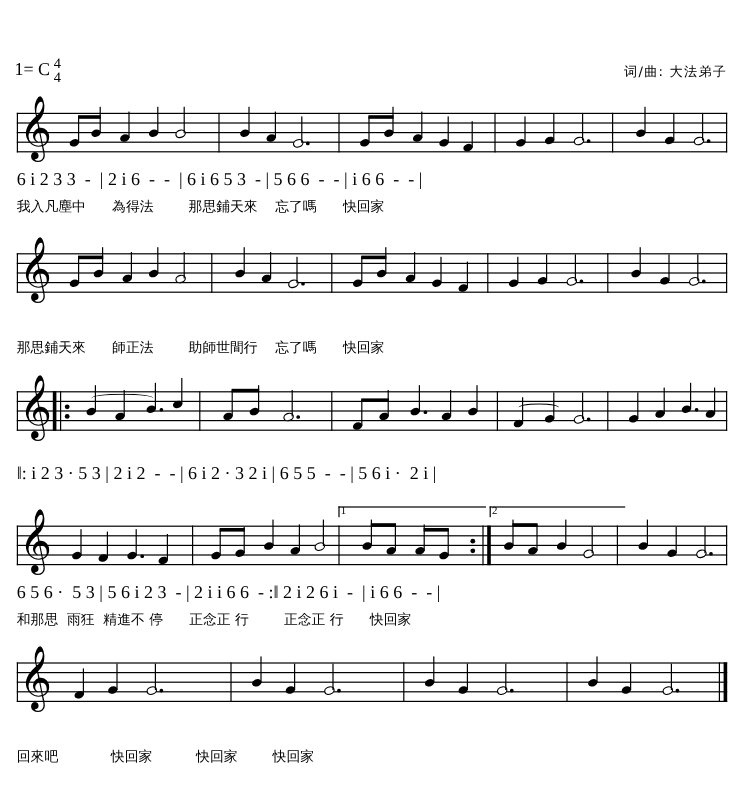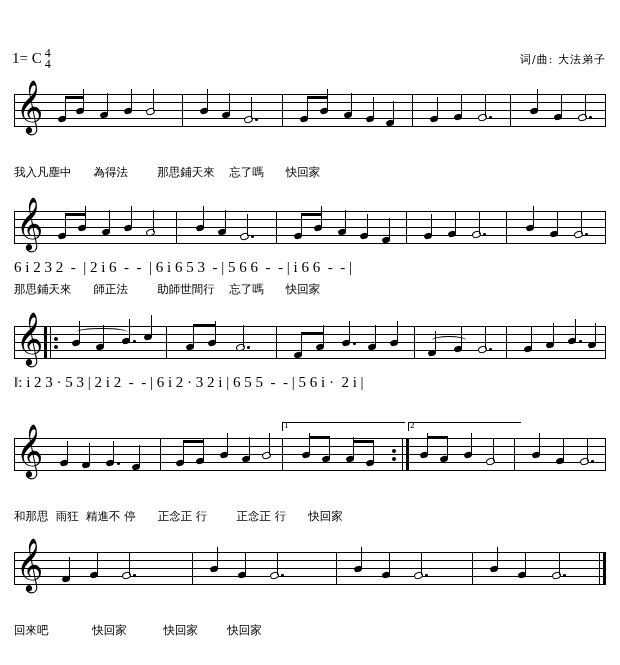--- a/index.html
+++ b/index.html
@@ -168,20 +168,21 @@
 
       <div class="nh" style="left:516px;top:20px;"></div>
         <div class="stem" style="left:523px;top:1px;"></div>
       <div class="nh" style="left:540px;top:26px;"></div>
         <div class="stem" style="left:547px;top:7px;"></div>
       <div class="nh open" style="left:564px;top:26px;"></div>
         <div class="stem" style="left:571px;top:7px;"></div>
       <div class="dotn" style="left:575px;top:28px;"></div>
     </div>
   </div>
+  <div class="jianpu" style="top:142px;">6 i 2 3 3  -  | 2 i 6  -  -  | 6 i 6 5 3  - | 5 6 6  -  - | i 6 6  -  - |</div>
   <div class="lyrics" style="top:165px;">我入凡塵中      為得法        那思鋪天來    忘了嗎      快回家</div>
 
   <div class="system" style="top:205px;">
     <div class="staff">
       <div class="line l1"></div>
         <div class="line l2"></div>
         <div class="line l3"></div>
         <div class="line l4"></div>
         <div class="line l5"></div>
       <div class="clef">𝄞</div>
@@ -234,21 +235,20 @@
 
       <div class="nh" style="left:512px;top:20px;"></div>
         <div class="stem" style="left:519px;top:1px;"></div>
       <div class="nh" style="left:536px;top:26px;"></div>
         <div class="stem" style="left:543px;top:7px;"></div>
       <div class="nh open" style="left:560px;top:26px;"></div>
         <div class="stem" style="left:567px;top:7px;"></div>
       <div class="dotn" style="left:571px;top:28px;"></div>
     </div>
   </div>
-  <div class="jianpu" style="top:259px;">6 i 2 3 2  -  | 2 i 6  -  -  | 6 i 6 5 3  - | 5 6 6  -  - | i 6 6  -  - |</div>
   <div class="lyrics" style="top:282px;">那思鋪天來      師正法        助師世間行    忘了嗎      快回家</div>
 
   <div class="system" style="top:320px;">
     <div class="staff">
       <div class="line l1"></div>
         <div class="line l2"></div>
         <div class="line l3"></div>
         <div class="line l4"></div>
         <div class="line l5"></div>
       <div class="clef">𝄞</div>
@@ -309,21 +309,21 @@
         <div class="stem" style="left:517px;top:7px;"></div>
       <div class="nh" style="left:532px;top:22px;"></div>
         <div class="stem" style="left:539px;top:3px;"></div>
       <div class="nh" style="left:554px;top:18px;"></div>
         <div class="stem" style="left:561px;top:-1px;"></div>
       <div class="dotn" style="left:565px;top:20px;"></div>
       <div class="nh" style="left:574px;top:22px;"></div>
         <div class="stem" style="left:581px;top:3px;"></div>
     </div>
   </div>
-  <div class="jianpu" style="top:374px;">‖: i 2 3 · 5 3 | 2 i 2  -  - | 6 i 2 · 3 2 i | 6 5 5  -  - | 5 6 i ·  2 i |</div>
+  <div class="jianpu" style="top:387px;">‖: i 2 3 · 5 3 | 2 i 2  -  - | 6 i 2 · 3 2 i | 6 5 5  -  - | 5 6 i ·  2 i |</div>
 
   <div class="system" style="top:432px;">
     <div class="volta" style="left:268px;top:-10px;width:130px;">
       <div class="vbox" style="left:0;top:0;width:122px;"></div>
       <div class="vnum">1</div>
     </div>
     <div class="volta" style="left:394px;top:-10px;width:120px;">
       <div class="vbox" style="left:0;top:0;width:112px;"></div>
       <div class="vnum">2</div>
     </div>
@@ -389,20 +389,21 @@
 
       <div class="nh" style="left:518px;top:20px;"></div>
         <div class="stem" style="left:525px;top:1px;"></div>
       <div class="nh" style="left:542px;top:26px;"></div>
         <div class="stem" style="left:549px;top:7px;"></div>
       <div class="nh open" style="left:566px;top:26px;"></div>
         <div class="stem" style="left:573px;top:7px;"></div>
       <div class="dotn" style="left:577px;top:28px;"></div>
     </div>
   </div>
+  <div class="jianpu" style="top:486px;">6 5 6 ·  5 3 | 5 6 i 2 3  - | 2 i i 6 6  - :‖ 2 i 2 6 i  -  | i 6 6  -  - |</div>
   <div class="lyrics" style="top:509px;">和那思  雨狂  精進不 停      正念正 行        正念正 行      快回家</div>
 
   <div class="system" style="top:546px;">
     <div class="staff">
       <div class="line l1"></div>
         <div class="line l2"></div>
         <div class="line l3"></div>
         <div class="line l4"></div>
         <div class="line l5"></div>
       <div class="clef">𝄞</div>

